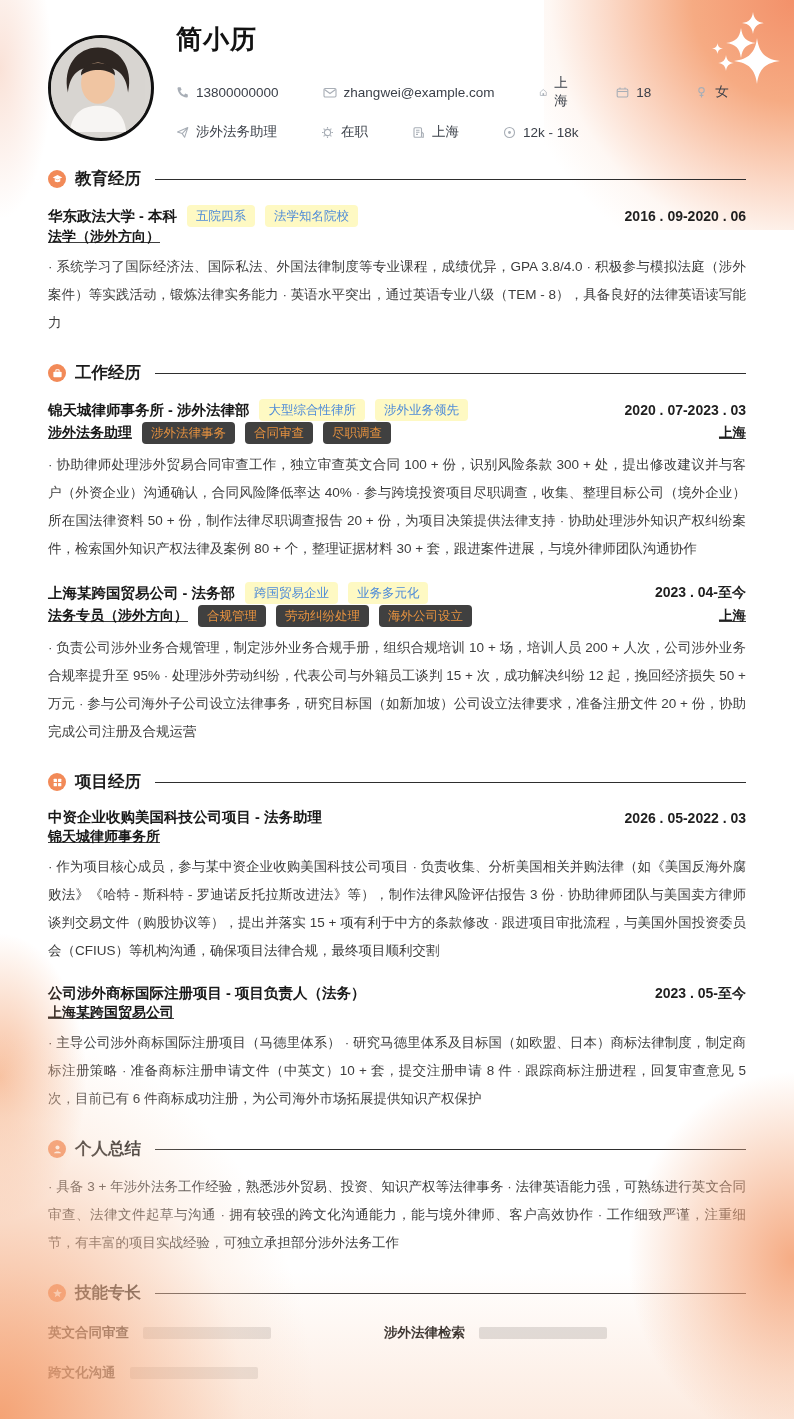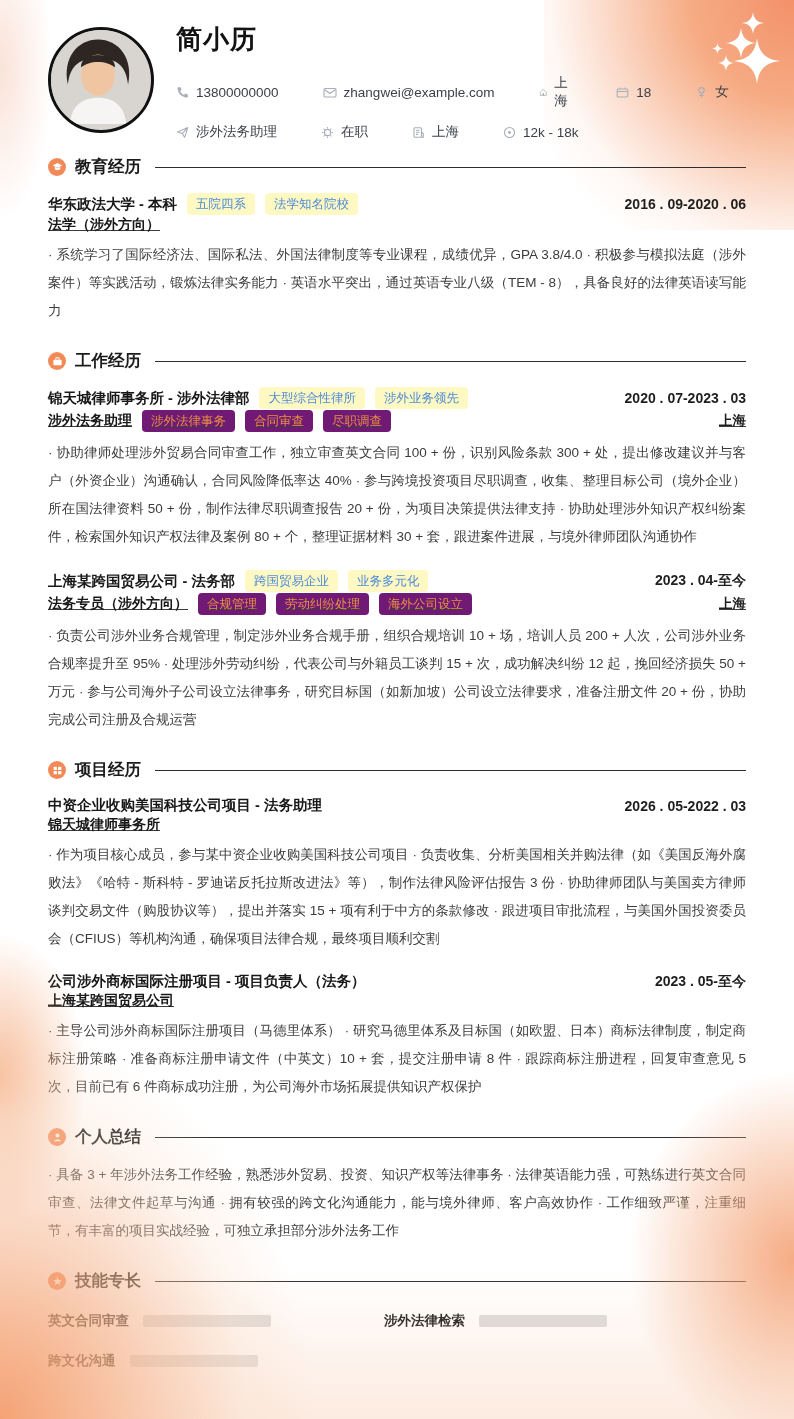--- a/index.html
+++ b/index.html
@@ -33,21 +33,21 @@
   }
   .overlay-bottom-right{
     right:0;bottom:0;width:300px;height:400px;z-index:3;
     background:radial-gradient(ellipse 230px 260px at 100% 60%,rgba(243,148,97,.78) 0%,rgba(246,180,142,.42) 45%,rgba(255,255,255,0) 72%);
   }
   .sparkles{position:absolute;z-index:1;}
   .sparkle{position:absolute;fill:#ffffff;}
   
   .content{position:relative;z-index:2;padding:18px 48px 0 48px;}
   
-  .hdr{display:flex;align-items:center;}
+  .hdr{display:flex;align-items:flex-end;}
   .avatar{
     width:100px;height:100px;border-radius:50%;border:3px solid #111;
     overflow:hidden;flex:0 0 auto;background:#d9d6d2;
   }
   .hdr-right{margin-left:22px;padding-top:4px;}
   .name{font-size:26px;font-weight:bold;color:#121212;letter-spacing:1px;}
   .contact-row{display:flex;align-items:center;margin-top:17px;gap:24px;}
   .ci{display:flex;align-items:center;margin-right:20px;font-size:13.5px;color:#3b4049;}
   .ci svg{margin-right:7px;display:block;}
   
@@ -58,21 +58,21 @@
   
   .row1{display:flex;align-items:center;margin-top:15px;}
   .row1 .grow{flex:1;}
   .e-title{font-size:14.5px;font-weight:bold;color:#181818;}
   .e-date{font-size:14px;font-weight:bold;color:#1f1f1f;white-space:nowrap;}
   .row2{display:flex;align-items:center;margin-top:1px;text-decoration:underline;}
   .e-sub{font-size:14px;font-weight:bold;color:#181818;}
   .e-loc{font-size:13.5px;font-weight:bold;color:#1f1f1f;}
   .tag{font-size:12.5px;border-radius:4px;padding:2.5px 9px;margin-left:10px;white-space:nowrap;}
   .tag-blue{color:#4e8bd8;background:#fef9c3;}
-  .tag-orange{color:#e5913f;background:#701a75;}
+  .tag-orange{color:#e5913f;background:#404040;}
   .para{font-size:13.5px;color:#3c3c3c;line-height:28px;margin-top:7px;text-align:justify;}
   
   .skills-grid{display:grid;grid-template-columns:1fr 1fr;column-gap:60px;row-gap:22px;margin-top:20px;width:612px;}
   .skill{display:flex;align-items:center;}
   .skill-name{font-size:13.5px;font-weight:bold;color:#181818;margin-right:14px;white-space:nowrap;}
   .skill-bar{width:128px;height:12px;background:#dcdcdc;border-radius:2px;position:relative;overflow:hidden;}
   .skill-fill{height:100%;background:#f5a678;clip-path:polygon(0 0,calc(100% - 6px) 0,100% 100%,0 100%);}
 </style>
 </head>
 <body>
@@ -173,21 +173,21 @@
           <svg width="13" height="13" viewBox="0 0 13 13">
               <circle cx="6.5" cy="6.5" r="5" fill="none" stroke="#a8aeb6" stroke-width="1.1"></circle>
               <circle cx="6.5" cy="6.5" r="1.4" fill="#a8aeb6"></circle>
             </svg>
           <span>12k - 18k</span>
         </span>
       </div>
     </div>
   </div>
 
-  <div class="sec-hdr" style="margin-top:15px;text-align:right;">
+  <div class="sec-hdr" style="margin-top:27px;text-align:right;">
     <span class="sec-ic">
       <svg width="11" height="11" viewBox="0 0 12 12">
           <path d="M6 1.2 L11.2 3.8 L6 6.4 L0.8 3.8 Z" fill="#fff"></path>
           <path d="M3 5.2 L3 8 C3 9.2 9 9.2 9 8 L9 5.2 L6 6.7 Z" fill="#fff"></path>
         </svg>
     </span>
     <span class="sec-title">教育经历</span>
     <span class="sec-rule"></span>
   </div>
   <div class="row1">

